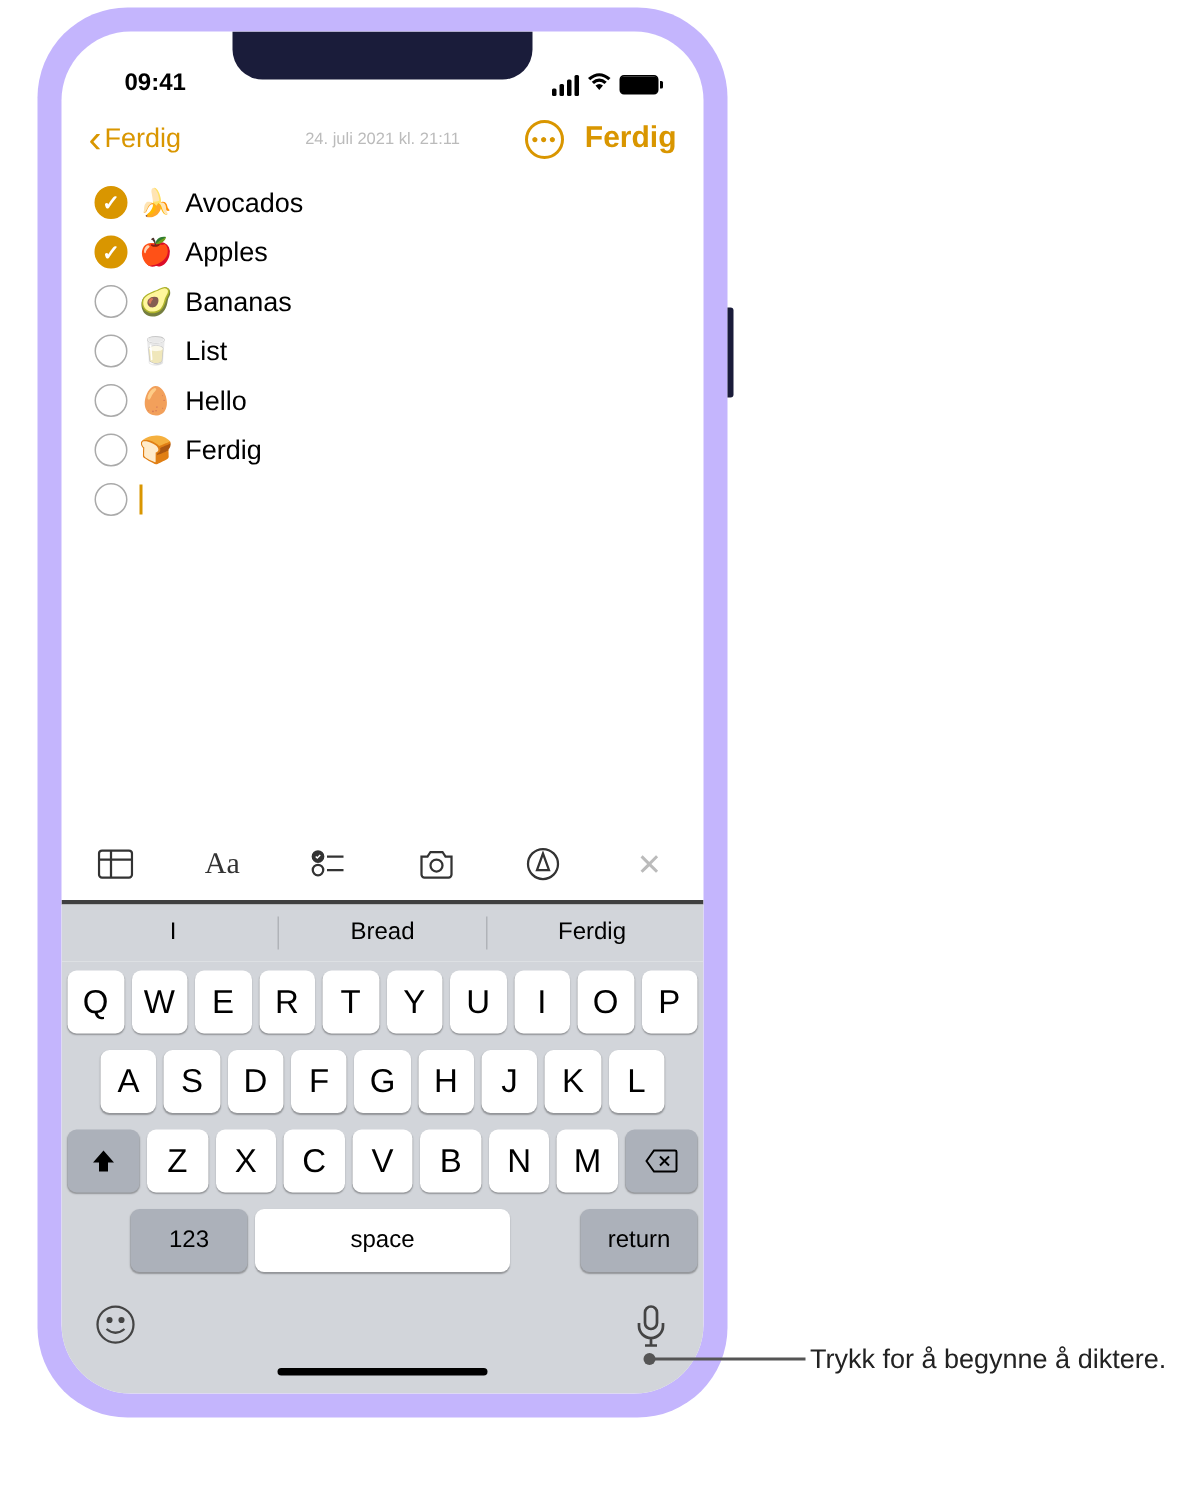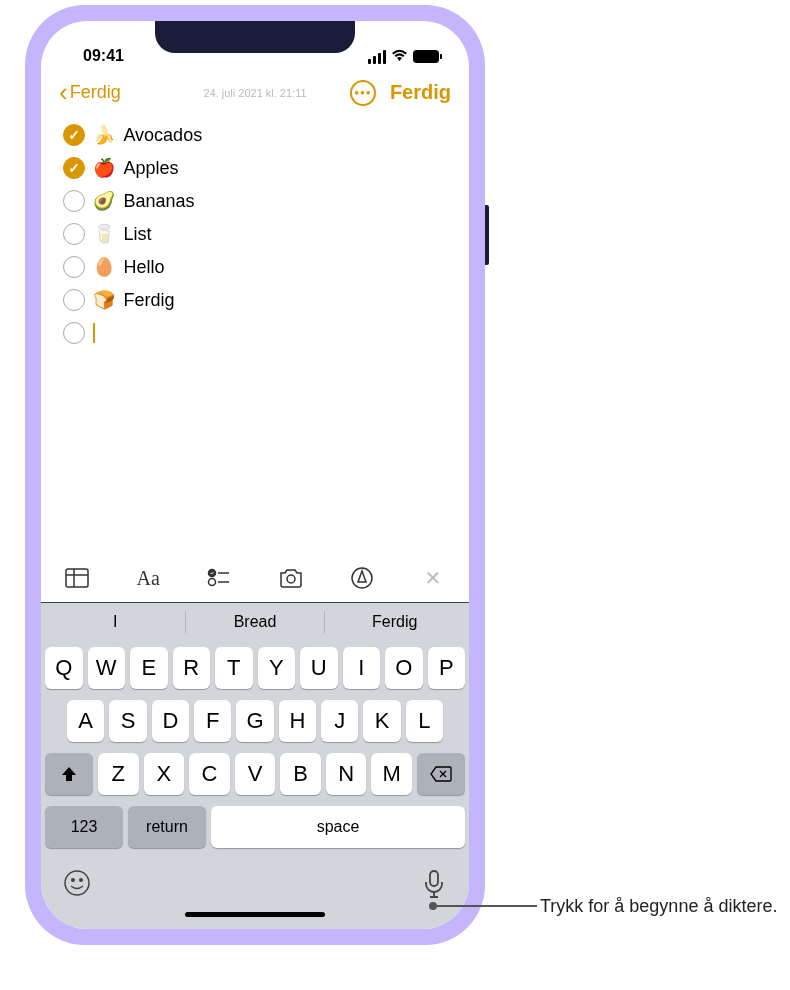--- a/index.html
+++ b/index.html
@@ -116,21 +116,21 @@
       background: #d99600; border-color: #d99600;
     }
     .check-circle.checked::after {
       content: '✓'; color: #fff; font-size: 14px; font-weight: bold;
     }
     .item-emoji { font-size: 18px; }
     .cursor { display: inline-block; width: 2px; height: 20px; background: #d99600; }
     
     .toolbar {
       display: flex; justify-content: space-between;
-      padding: 10px 22px; border-bottom: 1px solid #404040;
+      padding: 10px 22px; border-bottom: 3px solid #404040;
     }
     .toolbar-icon {
       width: 28px; height: 28px; display: flex;
       align-items: center; justify-content: center;
       font-size: 20px; color: #333;
     }
     .toolbar-icon.disabled { color: #bbb; }
     
     .suggestions {
       display: flex; justify-content: space-around;
@@ -155,21 +155,21 @@
       box-shadow: 0 1px 1px rgba(0,0,0,0.3);
       height: 42px; flex: 1;
       display: flex; align-items: center; justify-content: center;
       font-size: 22px;
     }
     .kb-row2 { padding: 0 22px; }
     .key-special {
       background: #acb1ba; font-size: 16px;
     }
     .key-shift, .key-del { flex: 0 0 48px; font-size: 18px; }
-    .key-123, .key-return { flex: 0 0 78px; font-size: 16px; }
+    .key-123, .key-return { flex: 0 0 78px; font-size: 16px; margin-left: 42px; }
     .key-space { flex: 1; font-size: 16px; }
     .kb-bottom {
       display: flex; justify-content: space-between;
       padding: 10px 18px 0; font-size: 26px; color: #333;
     }
     .home-indicator {
       width: 140px; height: 5px; background: #000;
       border-radius: 3px; margin: 6px auto 4px;
     }
     .phone-buttons {
@@ -348,22 +348,22 @@
           <div class="key">M</div>
           <div class="key key-special key-del">
             <svg width="22" height="16" viewBox="0 0 22 16">
               <path d="M6 1 H20 a1 1 0 0 1 1 1 V14 a1 1 0 0 1 -1 1 H6 L1 8 Z" fill="none" stroke="#000" stroke-width="1.3"></path>
               <path d="M10 5 L16 11 M16 5 L10 11" stroke="#000" stroke-width="1.3"></path>
             </svg>
           </div>
         </div>
       <div class="kb-row">
         <div class="key key-special key-123">123</div>
+        <div class="key key-space">space</div>
         <div class="key key-special key-return">return</div>
-        <div class="key key-space">space</div>
       </div>
       <div class="kb-bottom">
         <span>
           <svg width="28" height="28" viewBox="0 0 28 28" fill="none" stroke="#444" stroke-width="1.5">
               <circle cx="14" cy="14" r="12"></circle>
               <circle cx="10" cy="11" r="1.3" fill="#444"></circle>
               <circle cx="18" cy="11" r="1.3" fill="#444"></circle>
               <path d="M8 17 Q14 22 20 17"></path>
             </svg>
         </span>

